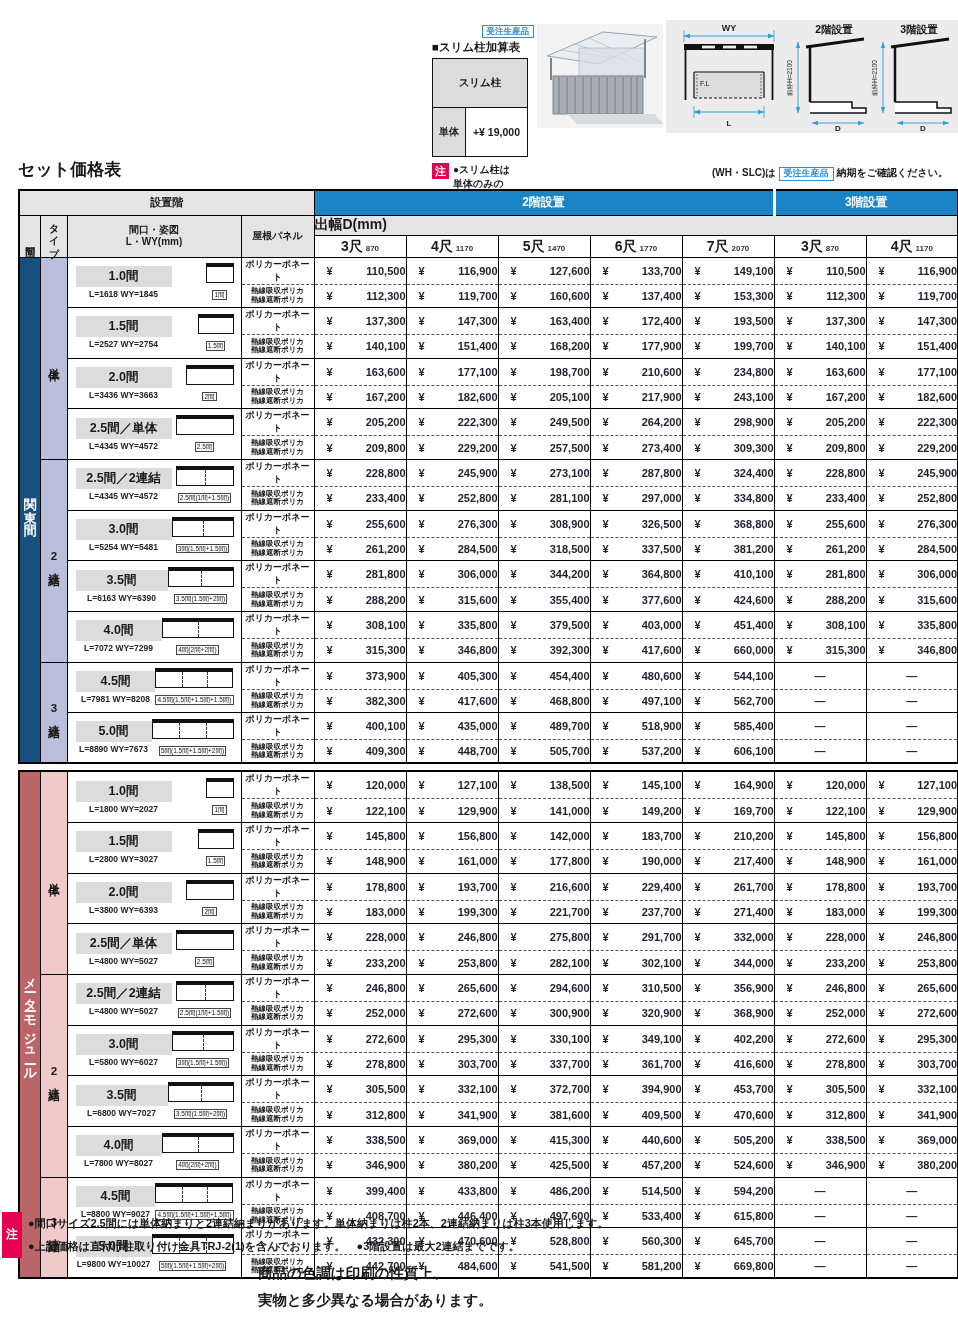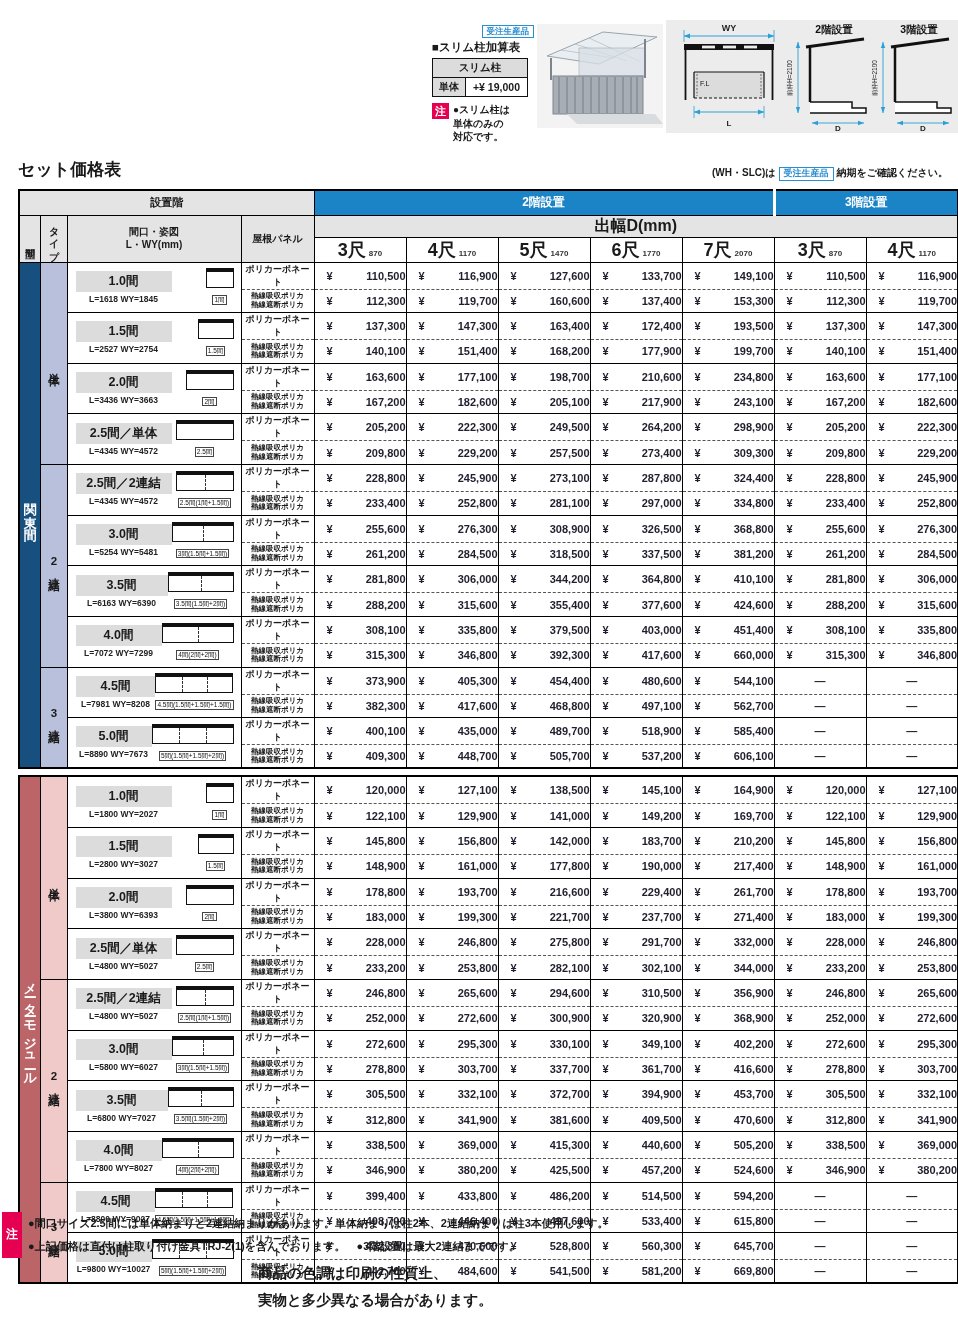--- a/index.html
+++ b/index.html
@@ -6,21 +6,21 @@
   body{font-family:"Liberation Sans","DejaVu Sans",sans-serif;color:#1a1a1a;}
   #page{position:relative;width:958px;height:1320px;background:#fff;overflow:hidden;}
 
   
   #slim-block{position:absolute;left:432px;top:20px;width:102px;}
   .order-badge{display:inline-block;border:1px solid #2a8fd0;color:#2a8fd0;background:#fff;
     font-size:8.5px;font-weight:700;padding:1px 4px;line-height:1.1;}
   #slim-badge-row{text-align:right;margin-bottom:2px;}
   #slim-title{font-size:11.5px;font-weight:700;letter-spacing:0;}
   table.slim-table{border-collapse:collapse;margin-top:3px;width:96px;}
-  table.slim-table td{border:1px solid #111;font-size:10px;text-align:center;height:16px;padding:1px 2px;}
+  table.slim-table td{border:1px solid #111;font-size:10px;text-align:center;height:16px;padding:16px 2px;}
   table.slim-table .hd{background:#dcdcdc;font-weight:700;font-size:10.5px;}
   table.slim-table .lbl{background:#dcdcdc;font-weight:700;width:28px;}
   table.slim-table .val{font-weight:700;font-size:10.5px;white-space:nowrap;}
   #slim-note{display:flex;margin-top:6px;align-items:flex-start;}
   .note-badge{background:#e60052;color:#fff;font-weight:700;font-size:11px;
     padding:2px 3px;line-height:1.1;flex:0 0 auto;}
   #slim-note-text{font-size:10px;font-weight:700;line-height:1.35;margin-left:4px;white-space:pre-line;}
 
   #top-photo{position:absolute;left:537px;top:24px;}
   #top-diagrams{position:absolute;left:666px;top:20px;}
@@ -33,24 +33,24 @@
   
   #table-wrap{position:absolute;left:18px;top:189px;width:939px;}
   table.price-table{border-collapse:collapse;table-layout:fixed;width:939px;border:2px solid #000;}
   table.price-table th,table.price-table td{border-left:1px solid #000;border-right:1px solid #000;padding:0;}
   table.price-table thead th{border:1px solid #000;}
   tr.hrow1{height:25px;} tr.hrow2{height:20px;} tr.hrow3{height:22px;}
   .th-gray{background:#e4e4e4;font-size:10px;font-weight:700;text-align:center;}
   .th-setchikai{background:#e4e4e4;font-size:11px;font-weight:700;}
   .th-blue{background:#1b84c7;color:#fff;font-size:12px;font-weight:700;text-align:center;}
   .th-floor2{border-right:3px solid #fff !important;}
-  .th-debaba{background:#e4e4e4;font-size:16px;font-weight:600;text-align:center;}
+  .th-debaba{background:#e4e4e4;font-size:14px;font-weight:600;text-align:left;}
   .th-maguchi{white-space:pre-line;line-height:1.25;margin-left:40px;}
   .th-shaku{background:#fff;text-align:center;font-weight:700;}
-  .th-shaku .shaku{font-size:18px;}
+  .th-shaku .shaku{font-size:14px;}
   .th-shaku .mm{font-size:8px;font-weight:600;color:#333;margin-left:3px;}
   .th-vert span{writing-mode:vertical-rl;text-orientation:upright;letter-spacing:1px;font-size:10px;}
 
   tr.row-a,tr.row-b{height:23.65px;}
   tr.row-a td{border-top:1px solid #000;border-bottom:none;}
   tr.row-b td{border-top:1px dashed #555;border-bottom:1px solid #000;}
   td.span-cell{border:1px solid #000 !important;}
 
   td.cell-magata{text-align:center;vertical-align:middle;}
   td.cell-magata .vtext{writing-mode:vertical-rl;text-orientation:upright;color:#fff;

